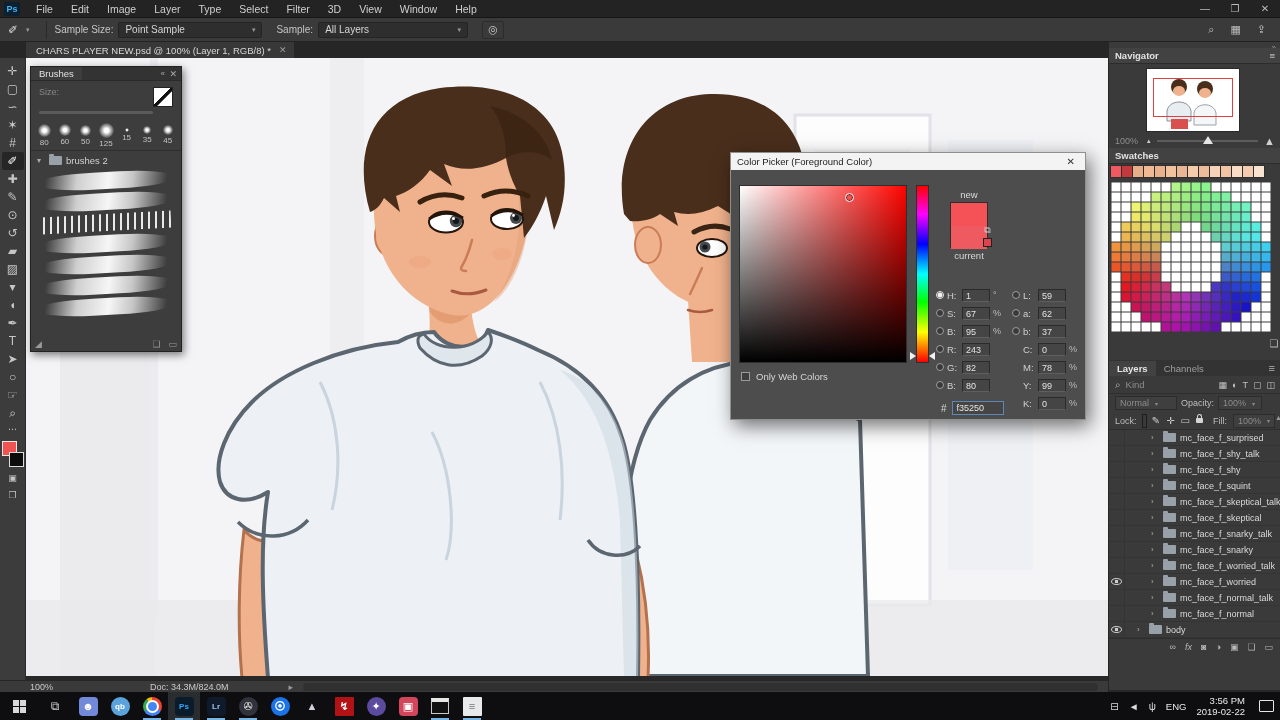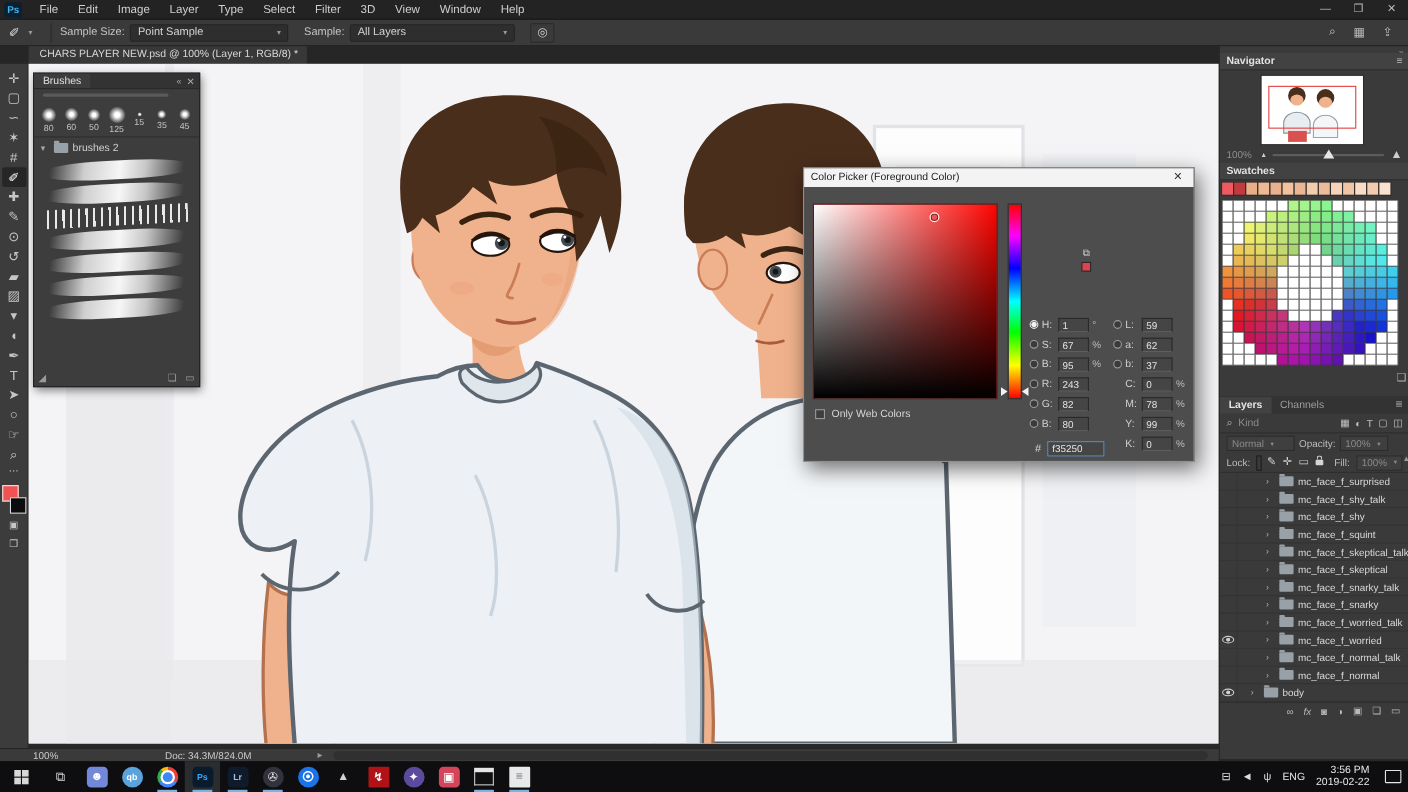--- a/index.html
+++ b/index.html
@@ -25,21 +25,21 @@
   .opt-caret { color:#999; font-size:7px; margin-right:8px;}
   .opt-sep { width:1px; height:18px; background:#2a2a2a; margin:0 8px; }
   .opt-label { color:#c4c4c4; font-size:10px; margin-right:5px; }
   .opt-select { background:#2e2e2e; border:1px solid #242424; border-radius:2px; color:#d5d5d5; font-size:10px; height:16px; padding:1px 6px; display:flex; align-items:center; margin-right:14px;}
   .opt-select .car { margin-left:auto; padding-left:16px; color:#9a9a9a; font-size:7px;}
   .opt-iconbtn { width:22px; height:18px; border:1px solid #2c2c2c; border-radius:2px; display:flex; align-items:center; justify-content:center; color:#ccc; font-size:11px;}
   #optionsbar .right-icons { margin-left:auto; margin-right:14px; display:flex; gap:16px; color:#bdbdbd; font-size:11px;}
 
   
   #tabbar { left:0; top:42px; width:1280px; height:16px; background:#262626; display:flex;}
-  #doc-tab { background:#383838; color:#d8d8d8; font-size:9.5px; padding:2px 8px 2px 10px; display:flex; align-items:center; gap:8px; margin-left:26px;flex-direction:column;}
+  #doc-tab { background:#383838; color:#d8d8d8; font-size:9.5px; padding:2px 8px 2px 10px; display:flex; align-items:center; gap:8px; margin-left:26px;}
   #doc-tab .close { color:#9a9a9a; font-size:9px;}
 
   
   #toolbar { left:0; top:58px; width:26px; height:622px; background:#3c3c3c; border-right:1px solid #2a2a2a; display:flex; flex-direction:column; align-items:center; padding-top:4px;}
   .tool { width:22px; height:18px; display:flex; align-items:center; justify-content:center; font-size:12px; color:#c6c6c6; }
   .tool.active { background:#262626; border-radius:2px; color:#fff;}
   #color-chips { position:relative; width:22px; height:26px; margin-top:6px;}
   #fg-chip { position:absolute; left:0; top:0; width:15px; height:15px; border:1px solid #e8e8e8; }
   #bg-chip { position:absolute; right:0; bottom:0; width:15px; height:15px; border:1px solid #dcdcdc; background:#0c0c0c;}
   .tool.small { font-size:9px; height:13px;}
@@ -340,20 +340,24 @@
       </g>
     </svg>
   </div>
 
   <div id="brushes" class="abs">
     <span class="collapse">«</span>
     <span class="close">✕</span>
     <div id="brushes-header">
       <span class="tab">Brushes</span>
     </div>
+    <div id="brushes-size-row">
+      <span class="lbl">Size:</span>
+      <span id="brush-preview"></span>
+    </div>
     <div id="size-slider"></div>
     <div id="preset-row">
         <div class="preset">
           <div class="dot" style="height: 13px; width: 13px; background: radial-gradient(circle, rgb(255, 255, 255) 20%, rgba(255, 255, 255, 0) 75%); margin-top: 1.5px;"></div>
           <div class="sz">80</div>
         </div>
         <div class="preset">
           <div class="dot" style="height: 12px; width: 12px; background: radial-gradient(circle, rgb(255, 255, 255) 20%, rgba(255, 255, 255, 0) 75%); margin-top: 2px;"></div>
           <div class="sz">60</div>
         </div>
@@ -405,20 +409,28 @@
     <div id="picker-title">
       <span>Color Picker (Foreground Color)</span>
       <span class="x">✕</span>
     </div>
     <div id="color-field">
       <div id="field-marker"></div>
     </div>
     <div id="hue-strip">
       <div class="hue-arrow" id="hue-arrow-l"></div>
       <div class="hue-arrow" id="hue-arrow-r"></div>
+    </div>
+    <div id="swatch-new-cur">
+      <div>new</div>
+      <div id="nc-box">
+        <div id="nc-new" style="background: rgb(244, 82, 87);"></div>
+        <div id="nc-cur" style="background: rgb(238, 90, 95);"></div>
+      </div>
+      <div>current</div>
     </div>
     <div id="gamut-icons">
       <span style="color:#cfcfcf;font-size:9px">⧉</span>
       <span id="gamut-cube" style="background: rgb(217, 68, 79);"></span>
     </div>
     <div id="picker-fields">
       <div class="pf-col" id="pf-left">
           <div class="pf-row">
             <span class="radio checked"></span>
             <span class="pf-label">H:</span>

